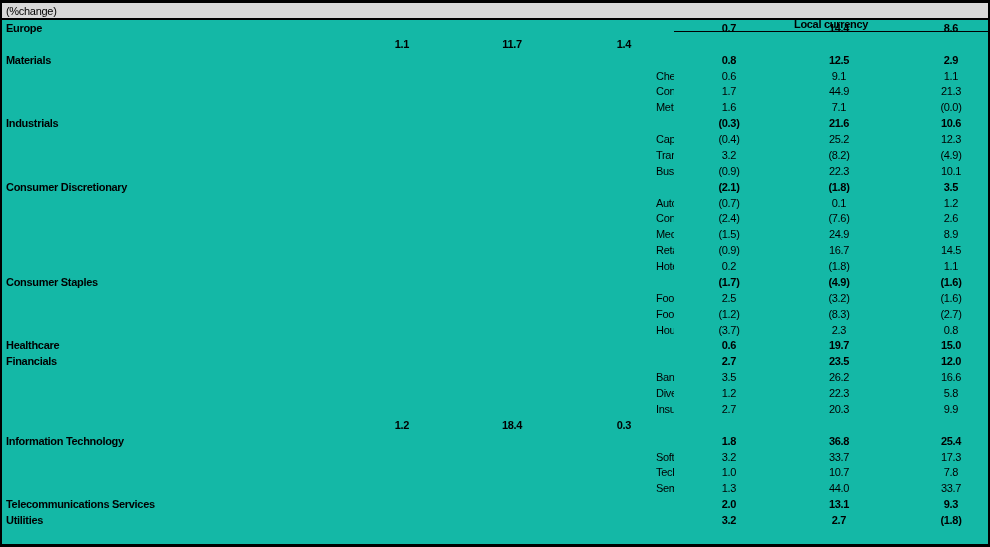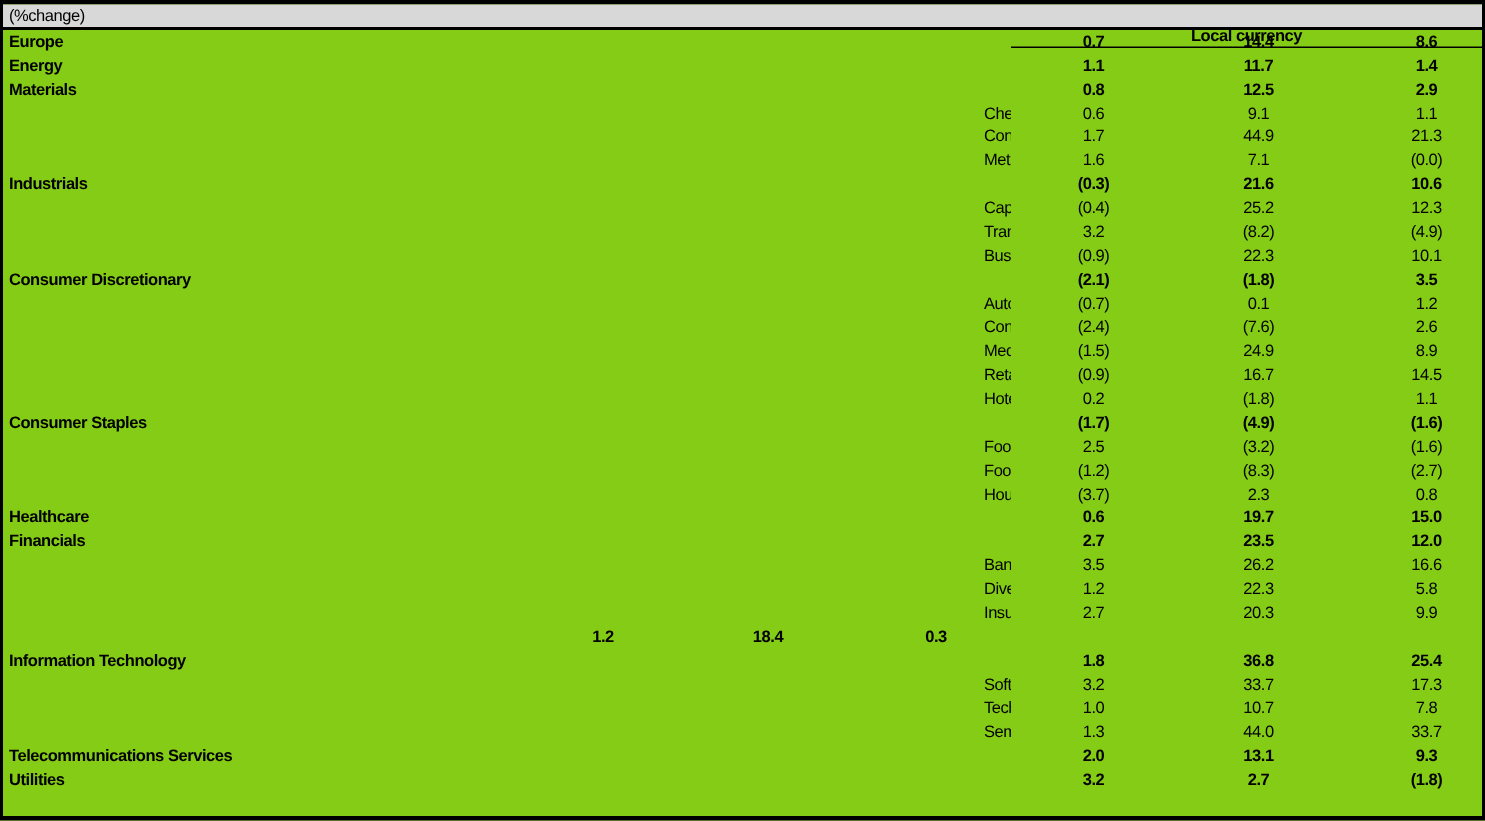--- a/index.html
+++ b/index.html
@@ -7,21 +7,21 @@
   .table {
     position:absolute; top:0; left:0;
     width:990px; height:547px;
     border:2px solid var(--border, #000);
     border-top-width:3px;
     border-bottom-width:3px;
     font-family:"Liberation Sans", sans-serif;
     font-size:11px;
     letter-spacing:-0.3px;
     color:var(--text, #000);
-    background:#84cc16;
+    background:#14b8a6;
   }
   .header { background:var(--header-bg, #d8d8d8); }
   .hrow1 { display:flex; height:15px; align-items:center; }
   .hrow1 .hcell-left { width:672px; padding-left:4px; align-self:flex-start; padding-top:2px; }
   .hrow1 .hcell-currency {
     width:314px; height:100%;
     display:flex; align-items:center; justify-content:center;
     font-weight:bold;
     border-bottom:1px solid var(--border, #000);
     margin-top:28px;
@@ -49,21 +49,20 @@
   <div class="divider"></div>
   <div id="tbody">
       <div class="row bold">
         <div class="c-group">Europe</div>
         <div class="c-sub"></div>
         <div class="c-num">0.7</div>
         <div class="c-num">14.4</div>
         <div class="c-num c-ytd">8.6</div>
       </div>
       <div class="row bold">
-        <div class="c-group">Energy</div>
         <div class="c-sub"></div>
         <div class="c-num">1.1</div>
         <div class="c-num">11.7</div>
         <div class="c-num c-ytd">1.4</div>
       </div>
       <div class="row bold">
         <div class="c-group">Materials</div>
         <div class="c-sub"></div>
         <div class="c-num">0.8</div>
         <div class="c-num">12.5</div>

